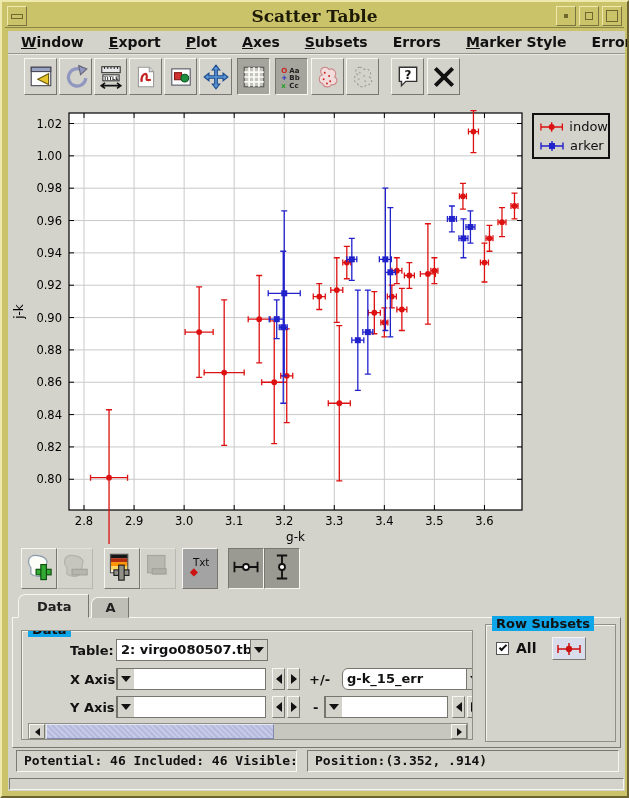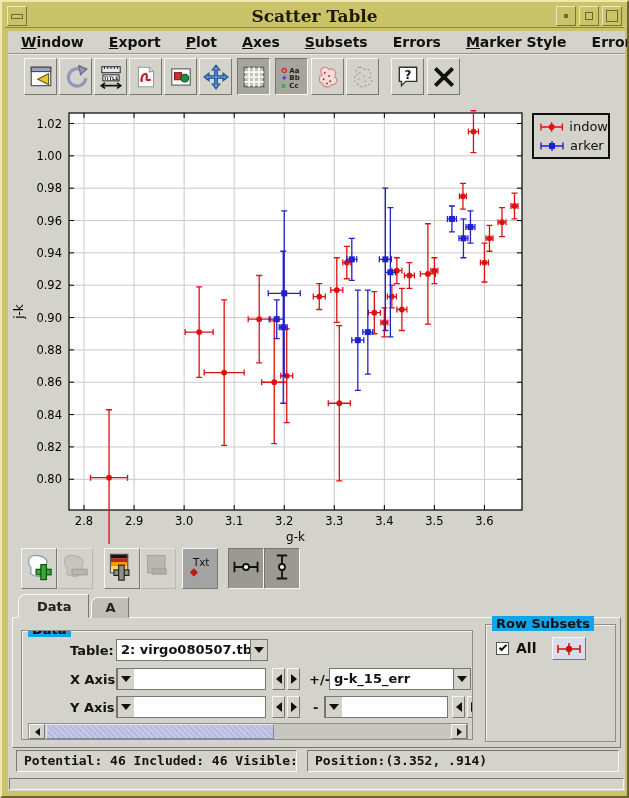--- a/index.html
+++ b/index.html
@@ -489,21 +489,21 @@
           </div>
           <div class="spin" style="left:212px;">
             <div class="spin-btn">
                 <i class="tri-left"></i>
               </div>
             <div class="spin-btn">
                 <i class="tri-right"></i>
               </div>
           </div>
           <span class="lbl" style="left:249px;">+/-</span>
-          <div class="combo" style="left:269px;width:142px;">
+          <div class="combo" style="left:282px;width:142px;border-radius:6px;">
             <span class="combo-text">g-k_15_err</span>
             <span class="combo-arrow">
                 <i class="tri-down"></i>
               </span>
           </div>
           <div class="spin" style="left:420px;">
             <div class="spin-btn">
                 <i class="tri-left"></i>
               </div>
             <div class="spin-btn">

